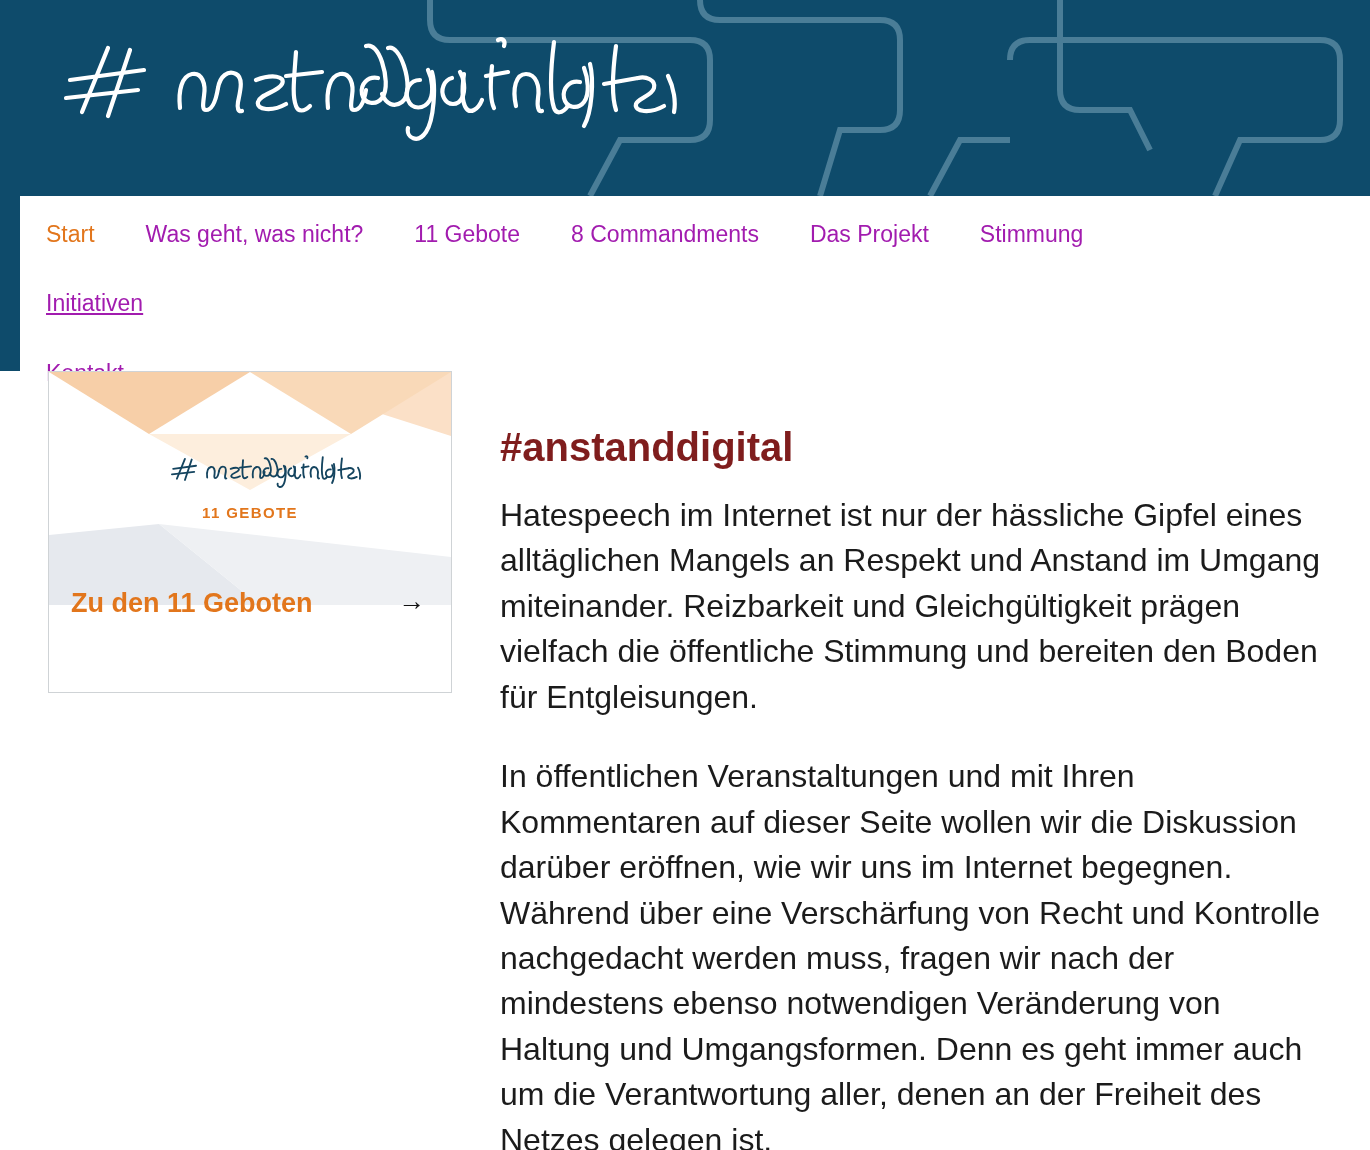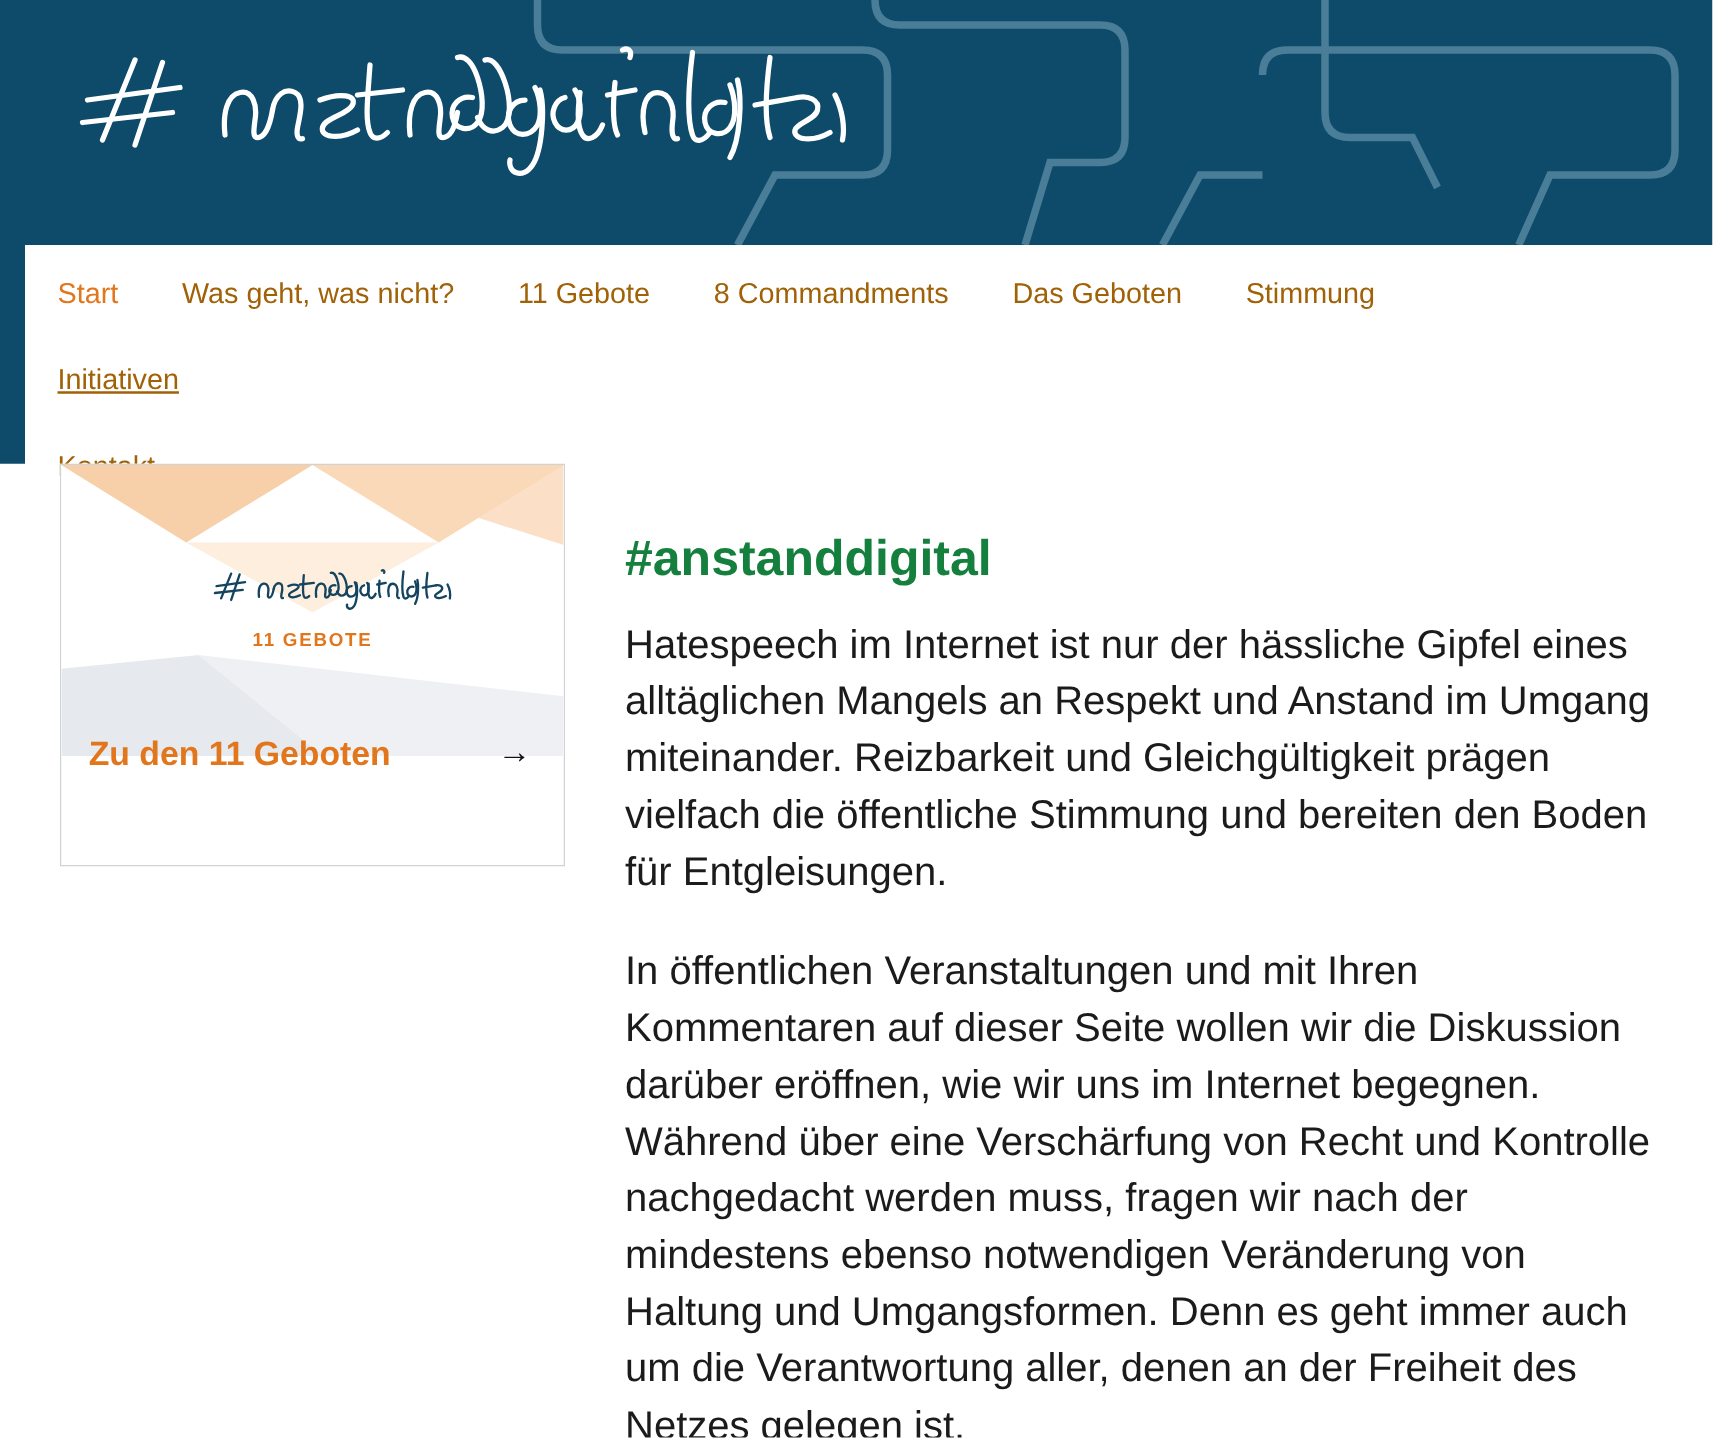--- a/index.html
+++ b/index.html
@@ -56,21 +56,21 @@
     left: 46px;
     top: 0;
     width: 1310px;
     padding-top: 26px;
     display: flex;
     flex-wrap: wrap;
     align-items: flex-start;
   }
   .nav-item {
     font-size: 23px;
-    color: #a16207;
+    color: #a21caf;
     line-height: 1.1;
     margin-right: 51px;
     margin-bottom: 44px;
     white-space: nowrap;
     text-decoration: none;
     cursor: pointer;
   }
   .nav-item.active {
     color: #e2761c;
   }
@@ -155,21 +155,21 @@
   
   .text-col {
     flex: 1 1 auto;
     padding-left: 48px;
     padding-right: 40px;
     padding-top: 54px;
   }
   .page-title {
     font-size: 40px;
     font-weight: bold;
-    color: #15803d;
+    color: #7f1d1d;
     margin: 0 0 24px 0;
     line-height: 1.1;
   }
   .body-par {
     font-size: 32px;
     line-height: 1.42;
     color: #1b1b1b;
     margin: 0 0 34px 0;
     font-family: "Liberation Sans", sans-serif;
   }
@@ -221,21 +221,21 @@
   </svg>
 </div>
 
 <div class="nav-wrap">
   <div class="nav-left-block"></div>
   <div class="nav">
     <a class="nav-item active" href="#">Start</a>
     <a class="nav-item" href="#">Was geht, was nicht?</a>
     <a class="nav-item" href="#">11 Gebote</a>
     <a class="nav-item" href="#">8 Commandments</a>
-    <a class="nav-item" href="#">Das Geboten</a>
+    <a class="nav-item" href="#">Das Projekt</a>
     <a class="nav-item" href="#">Stimmung</a>
     <a class="nav-item break-after" href="#">Initiativen</a>
     <a class="nav-item" href="#">Kontakt</a>
   </div>
 </div>
 
 <div class="main">
   <div class="content-row">
 
     <div class="teaser-card">

